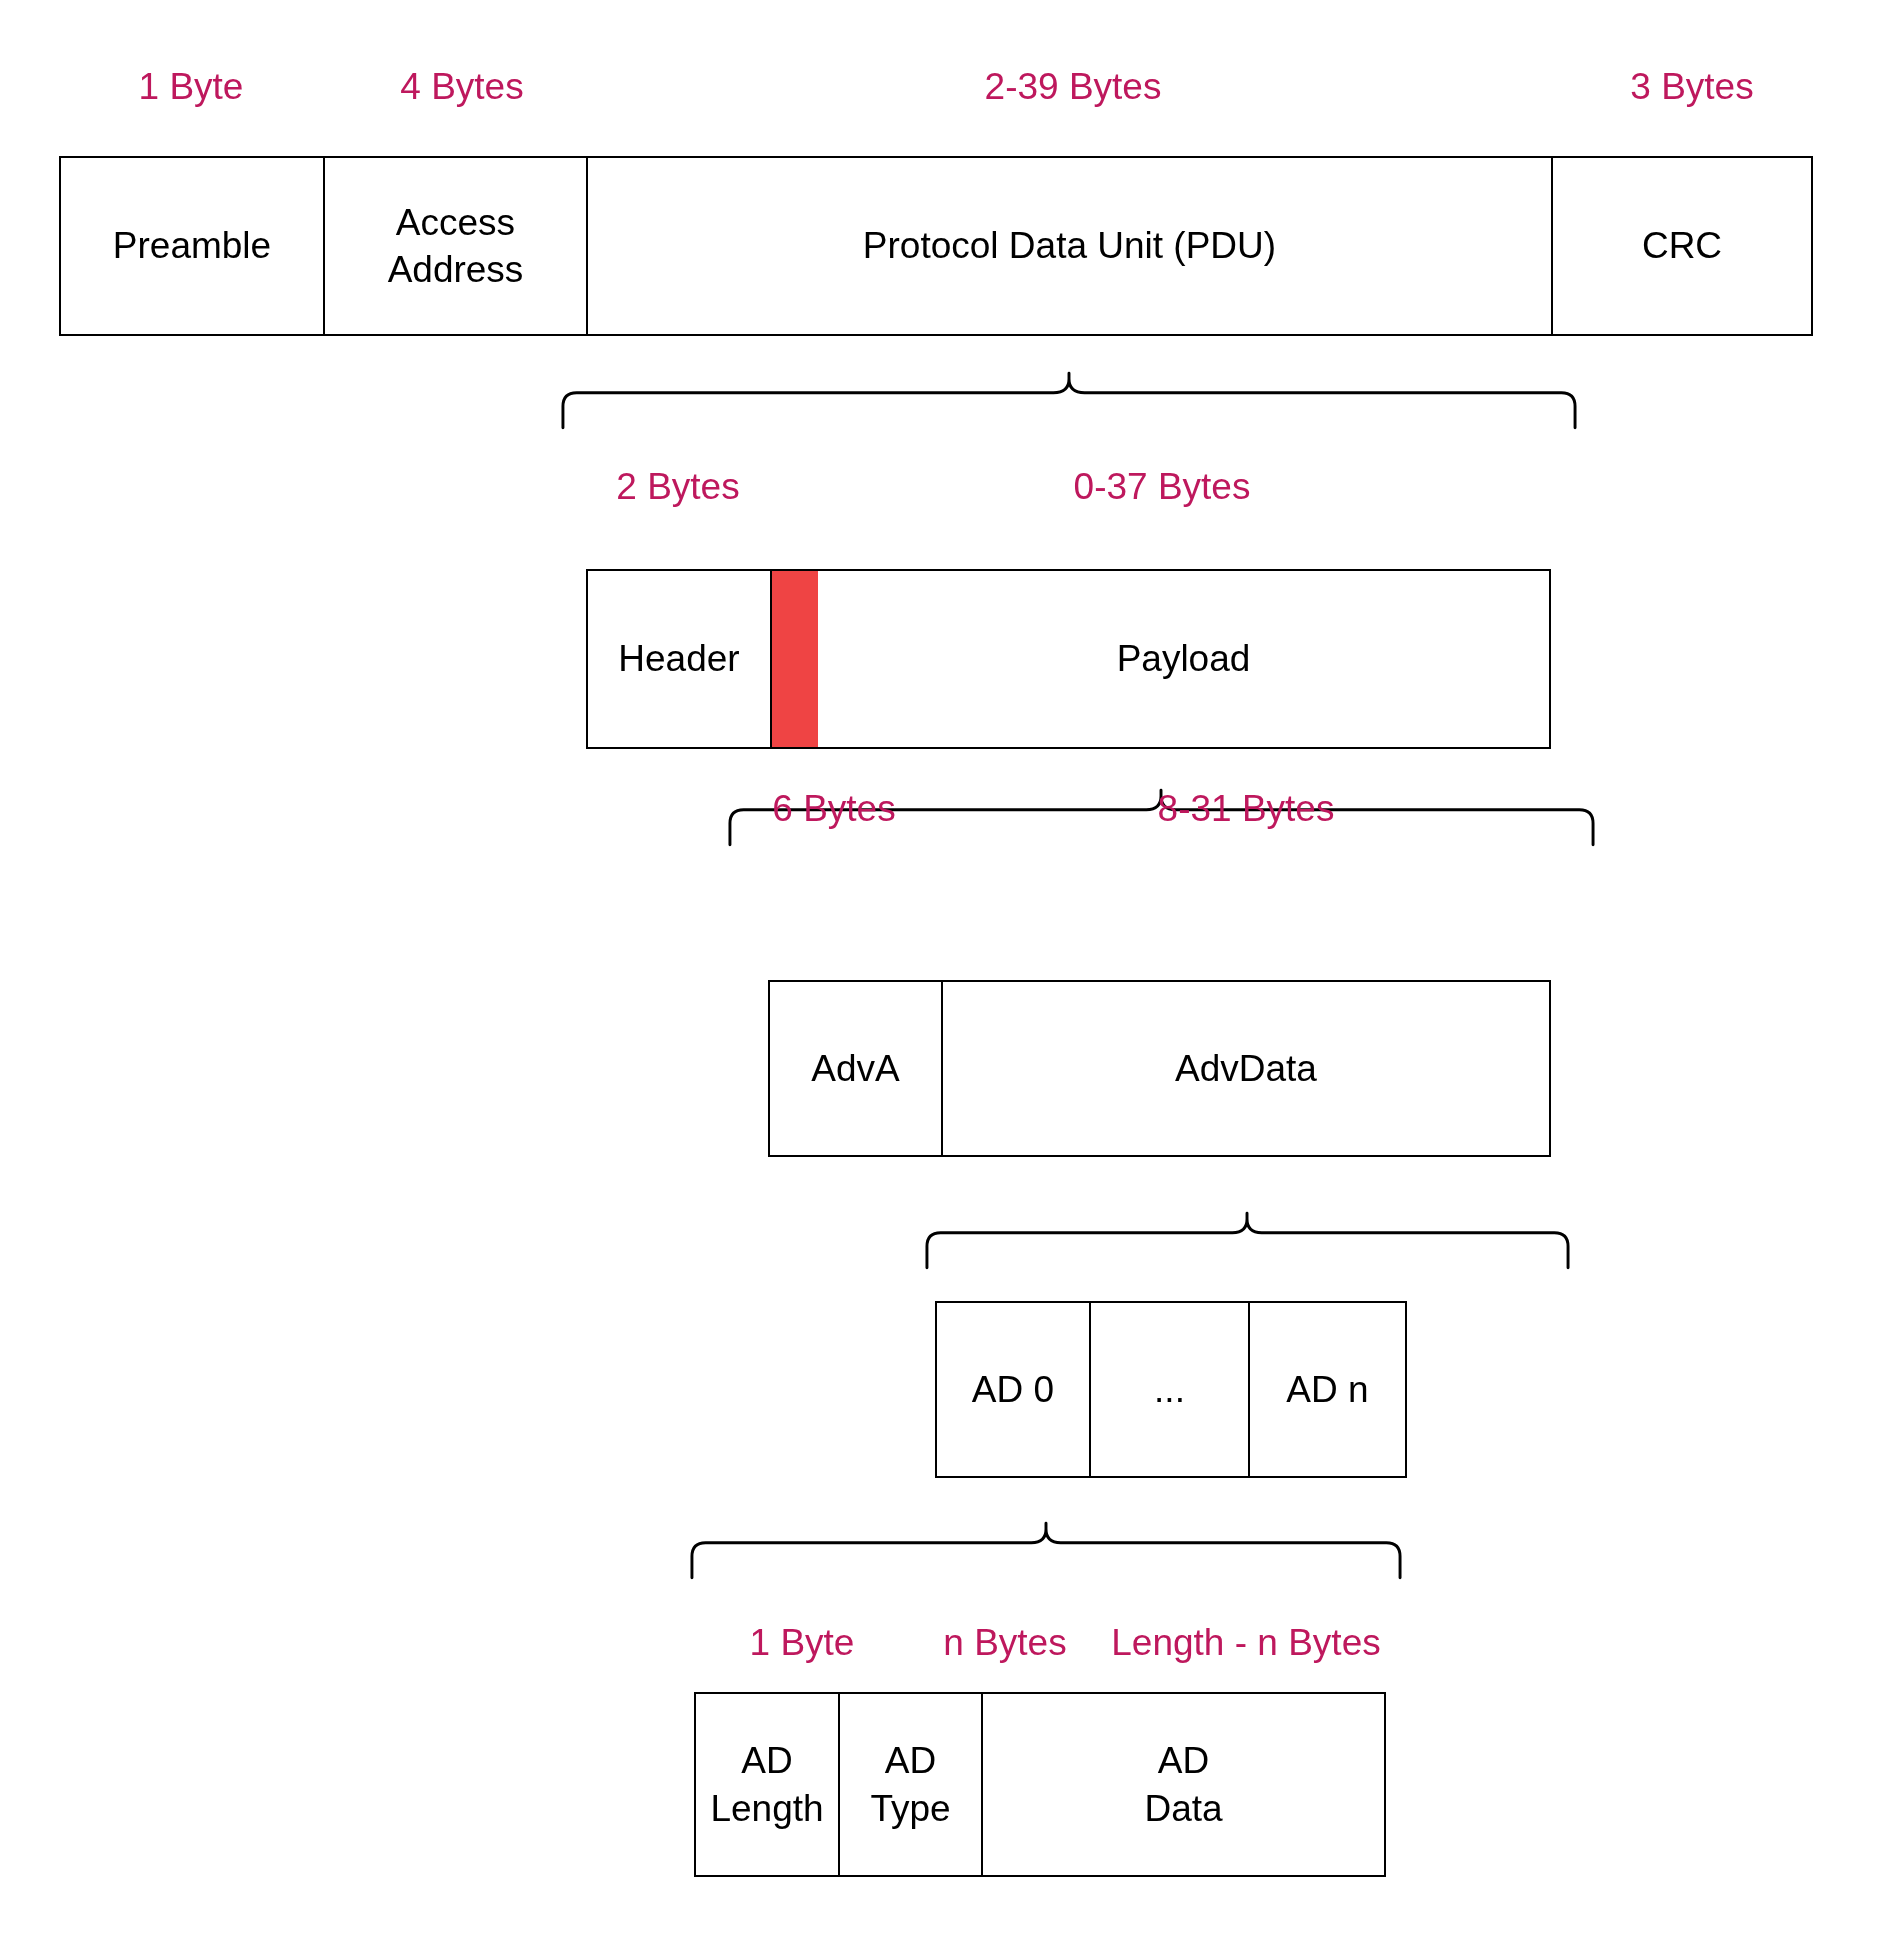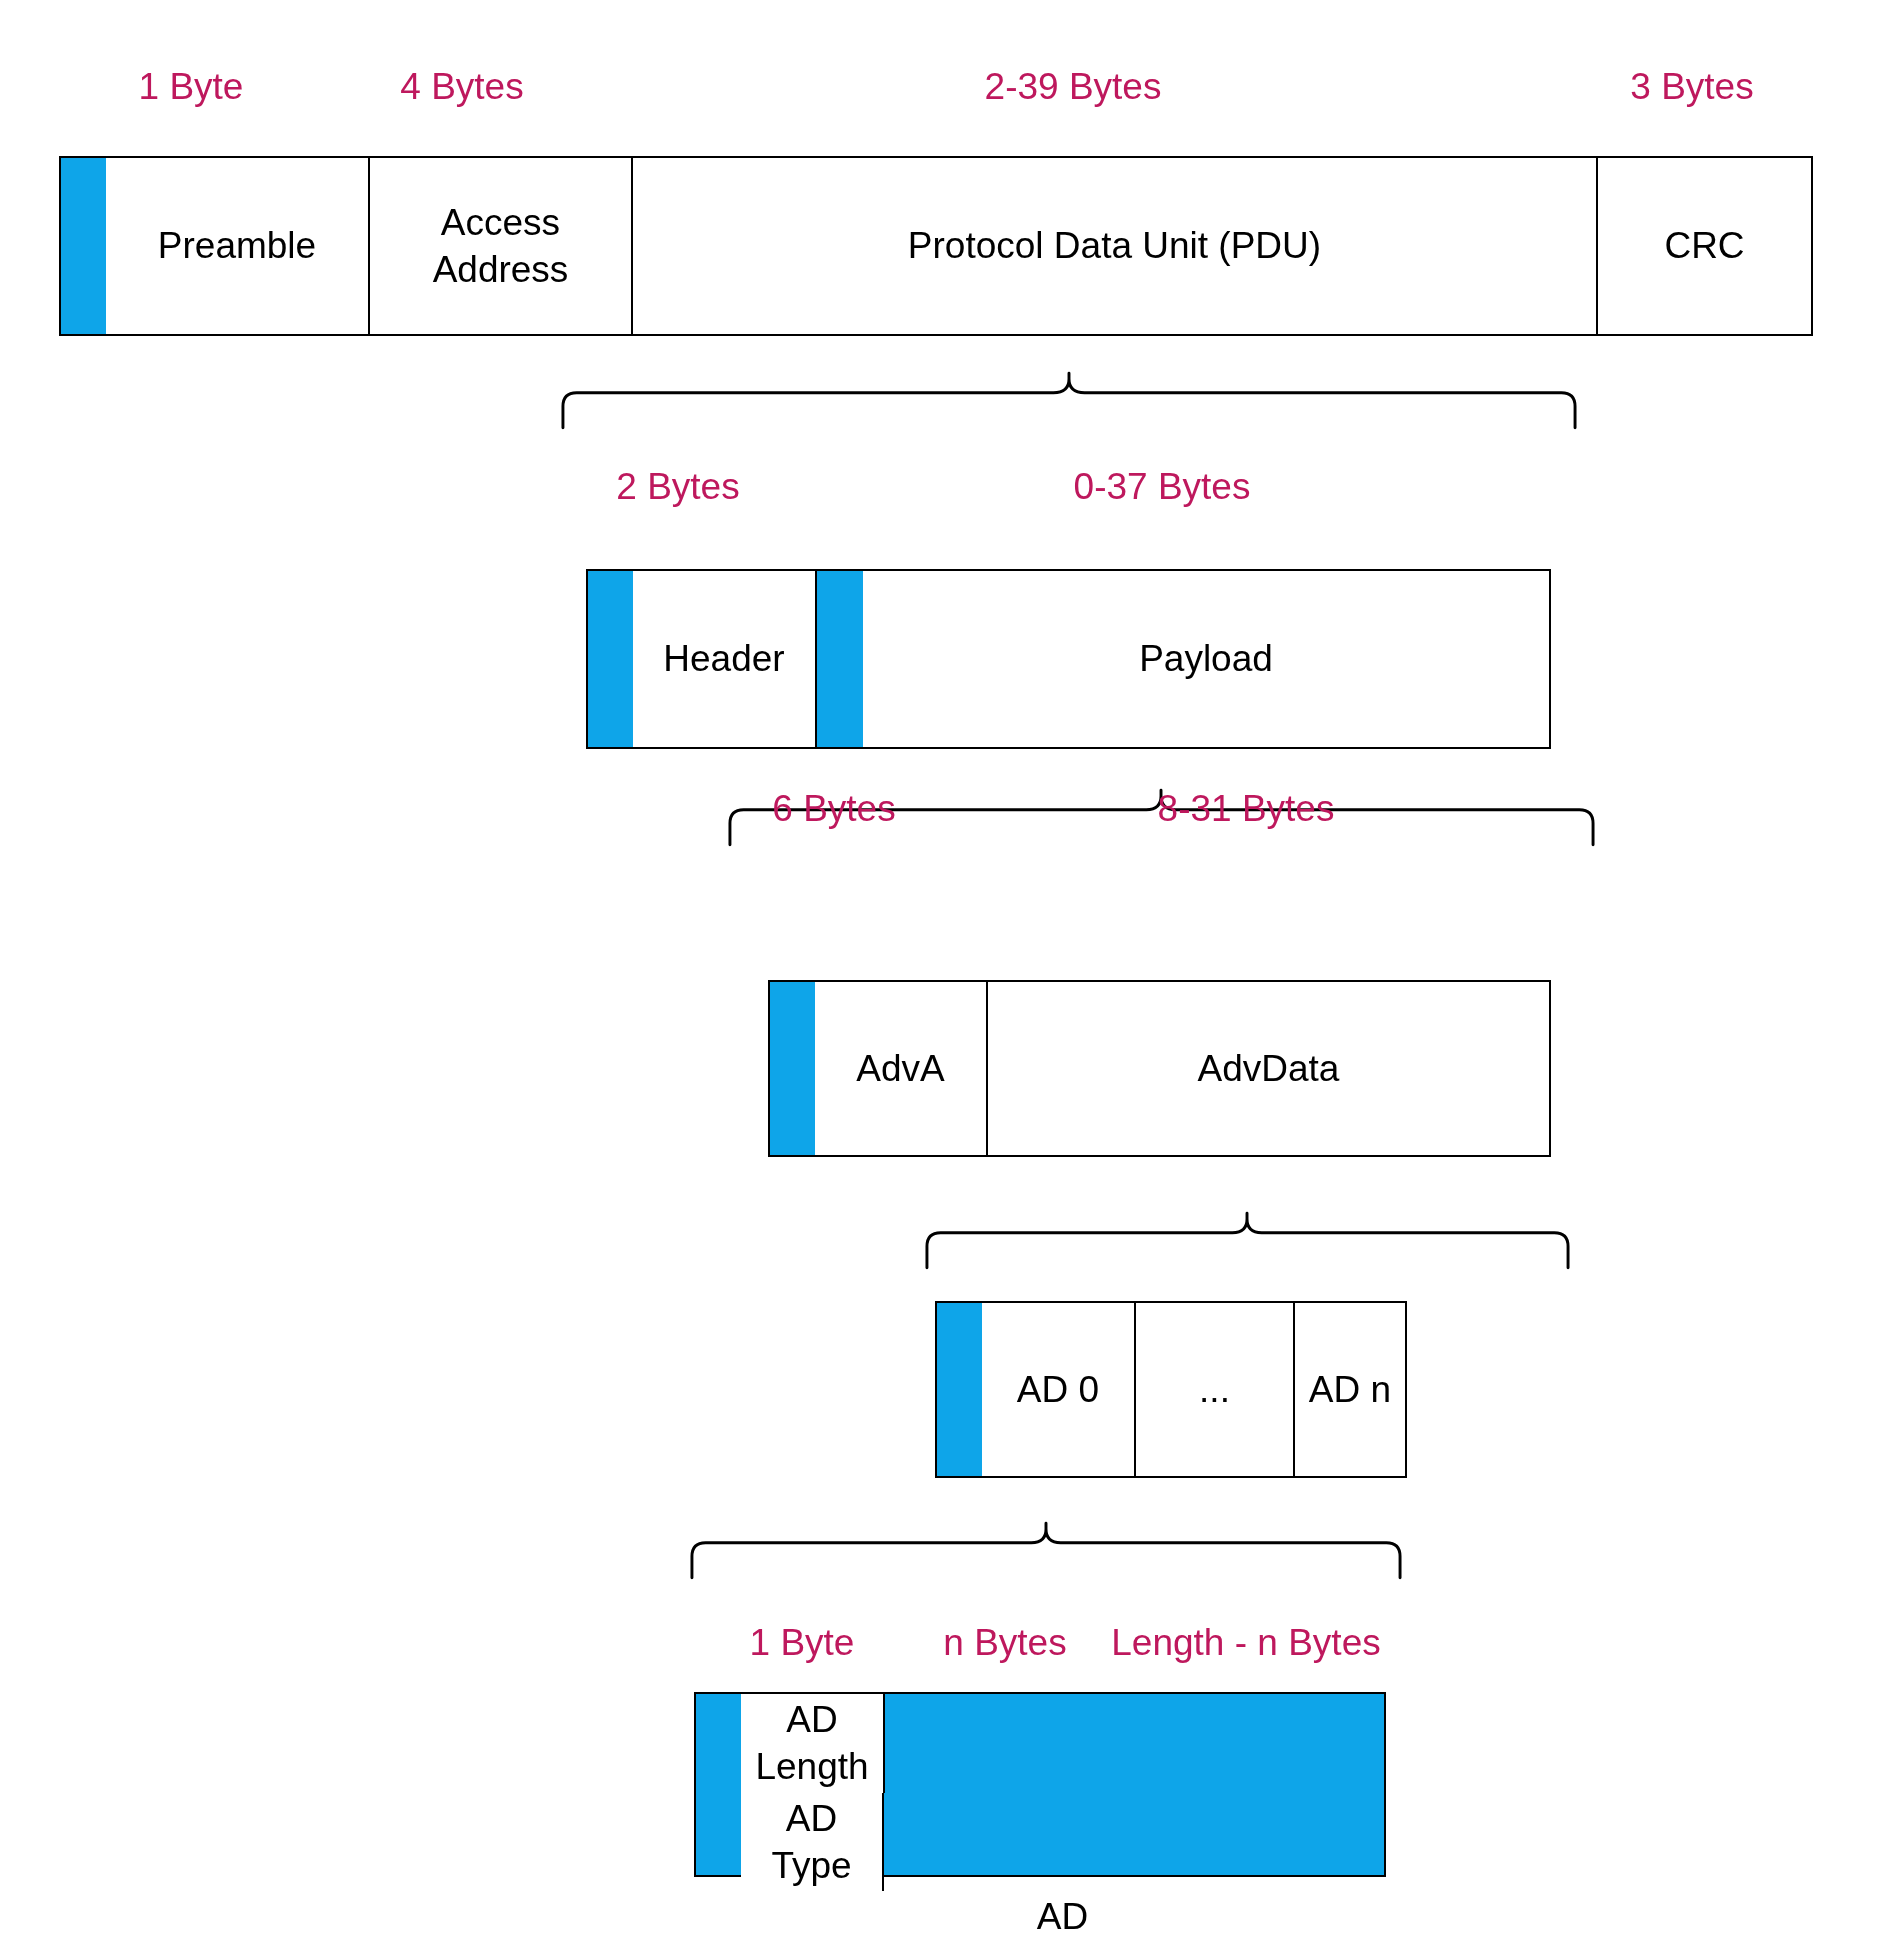--- a/index.html
+++ b/index.html
@@ -16,25 +16,24 @@
     position: relative;
     width: 1902px;
     height: 1946px;
     background: #ffffff;
     overflow: hidden;
   }
   .pkt-box {
     position: absolute;
     box-sizing: border-box;
     border: 2.9px solid #000000;
-    background: #0ea5e9;
+    background: #ef4444;
     display: flex;
     flex-direction: row;
     align-items: stretch;
-    padding-left: 45px;
   }
   .pkt-field {
     box-sizing: border-box;
     display: flex;
     align-items: center;
     justify-content: center;
     text-align: center;
     background: #ffffff;
     border-right: 2.9px solid #000000;
     font-size: 37px;
@@ -130,21 +129,21 @@
   <div class="brace-wrap" style="left:690px; top:1521px; width:712px; height:59px;">
     <svg width="712" height="59" viewBox="0 0 730 60" aria-hidden="true">
       <path class="brace-path" d="M 2,58 L 2,36 Q 2,22 16,22 L 350,22 Q 365,22 365,8 L 365,2 L 365,8 Q 365,22 380,22 L 714,22 Q 728,22 728,36 L 728,58"></path>
     </svg>
   </div>
 
   <div class="size-label" style="left:802px; top:1624px;">1 Byte</div>
   <div class="size-label" style="left:1005px; top:1624px;">n Bytes</div>
   <div class="size-label" style="left:1246px; top:1624px;">Length - n Bytes</div>
 
-  <div class="pkt-box" style="left:694px; top:1692px; width:692px; height:185px;flex-direction:column;">
+  <div class="pkt-box" style="left:694px; top:1692px; width:692px; height:185px;">
     <div class="pkt-field" style="width:144px;">AD
 Length</div>
     <div class="pkt-field" style="width:143px;">AD
 Type</div>
     <div class="pkt-field" style="flex:1 1 auto;">AD
 Data</div>
   </div>
 
 </div>
 

